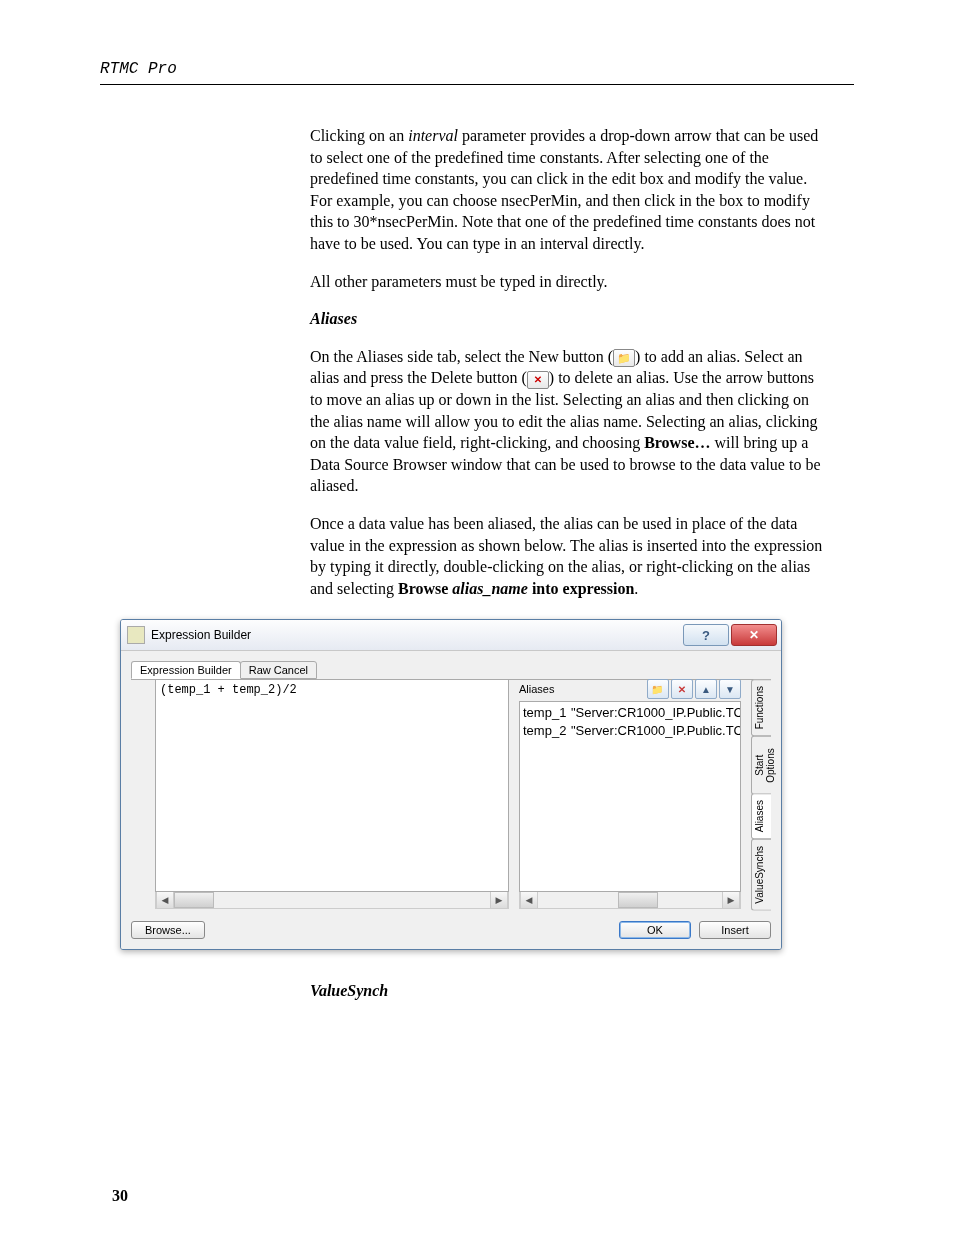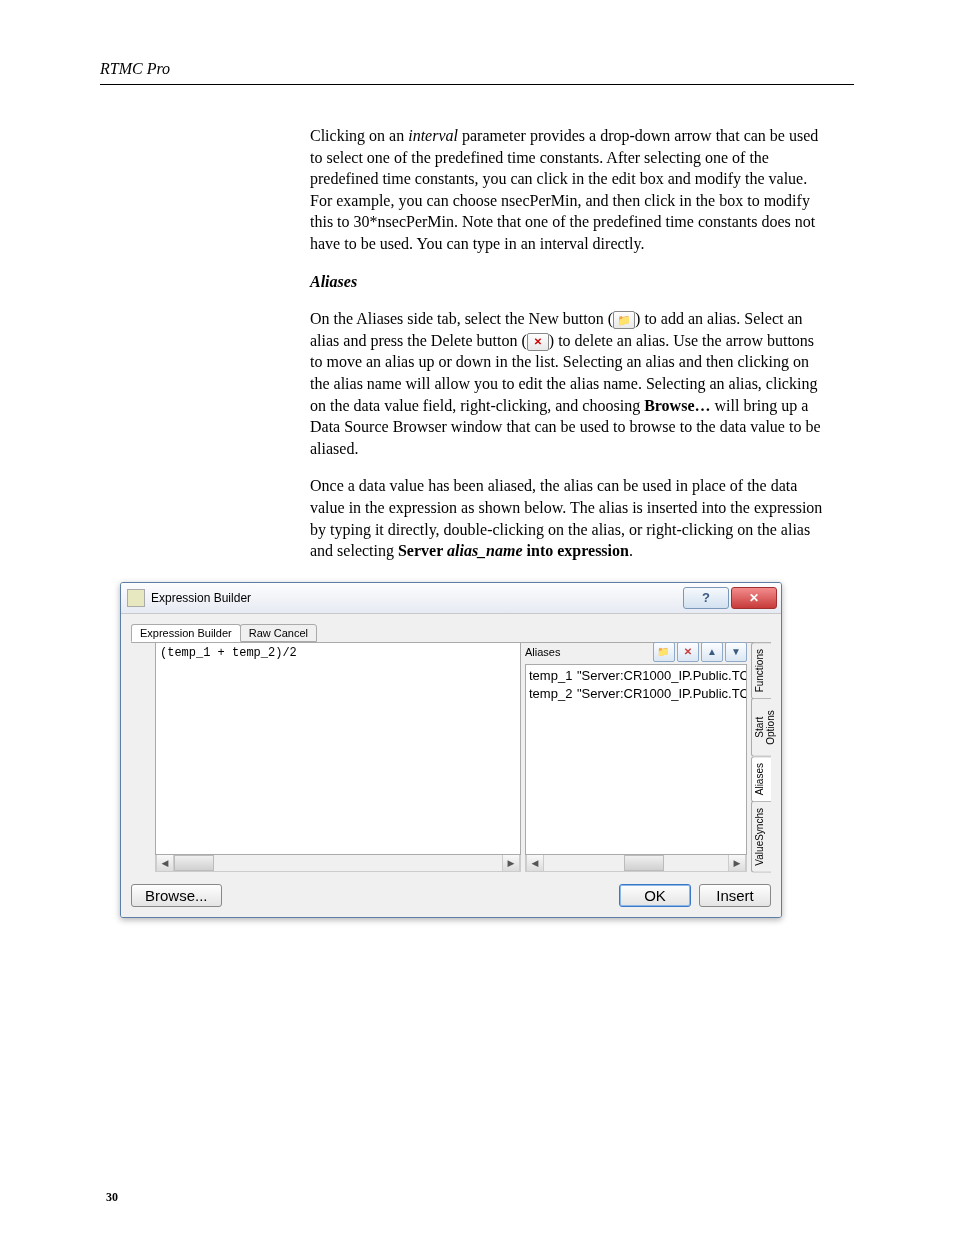--- a/index.html
+++ b/index.html
@@ -13,20 +13,21 @@
     }
     .page {
       padding: 60px 100px 60px 100px;
       position: relative;
       min-height: 1115px;
     }
     .header {
       font-style: italic;
       font-size: 16px;
       margin-bottom: 6px;
+      font-family: Liberation Mono, monospace;
     }
     .header-rule {
       border-top: 1px solid #000;
       margin-bottom: 40px;
     }
     .body-text {
       margin-left: 210px;
       margin-right: 30px;
     }
     .body-text p {
@@ -34,23 +35,23 @@
       line-height: 1.35;
     }
     .section-title {
       font-style: italic;
       font-weight: bold;
       margin: 14px 0 14px 0;
     }
     .page-number {
       position: absolute;
       bottom: 30px;
-      left: 106px;
-      font-weight: bold;
-      font-size: 12px;
+      left: 112px;
+      font-weight: bold;
+      font-size: 16px;
     }
     .inline-icon {
       display: inline-block;
       width: 20px;
       height: 16px;
       border: 1px solid #888;
       border-radius: 2px;
       vertical-align: middle;
       background: linear-gradient(#fefefe, #e8e8e8);
       position: relative;
@@ -151,21 +152,21 @@
       font-size: 11px;
     }
     .tab.active {
       background: #fff;
       border-bottom: 1px solid #fff;
       position: relative;
       z-index: 2;
     }
     .main-row {
       display: flex;
-      gap: 4px;
+      gap: 10px;
       height: 230px;
       padding-left: 24px;
     }
     .expr-box {
       flex: 1;
       background: #fff;
       border: 1px solid #aaa;
       position: relative;
       padding: 3px 4px;
       font-family: "Courier New", monospace;
@@ -272,49 +273,50 @@
       display: flex;
       justify-content: space-between;
       margin-top: 12px;
     }
     .dlg-btn {
       min-width: 72px;
       padding: 2px 13px;
       border: 1px solid #888;
       border-radius: 3px;
       background: linear-gradient(#fefefe,#e4e4e4);
-      font-size: 15px;
+      font-size: 11px;
     }
     .dlg-btn.default {
       border: 1px solid #3a78c8;
       box-shadow: 0 0 0 1px #8cb8e8 inset;
     }
   </style>
 </head>
 <body>
 
 <div class="page">
   <div class="header">RTMC Pro</div>
   <div class="header-rule"></div>
 
   <div class="body-text">
     <p>
       <span>Clicking on an </span><em>interval</em><span> parameter provides a drop-down arrow that can be used to select one of the predefined time constants.  After selecting one of the predefined time constants, you can click in the edit box and modify the value.  For example, you can choose nsecPerMin, and then click in the box to modify this to 30*nsecPerMin.  Note that one of the predefined time constants does not have to be used.  You can type in an interval directly.</span>
     </p>
 
+    <p>All other parameters must be typed in directly.</p>
 
     <p class="section-title">Aliases</p>
 
 
     <p>
       <span>On the Aliases side tab, select the New button (</span><span class="inline-icon new"></span><span>) to add an alias.  Select an alias and press the Delete button (</span><span class="inline-icon delete"></span><span>) to delete an alias.  Use the arrow buttons to move an alias up or down in the list. Selecting an alias and then clicking on the alias name will allow you to edit the alias name.  Selecting an alias, clicking on the data value field, right-clicking, and choosing </span><strong>Browse…</strong><span> will bring up a Data Source Browser window that can be used to browse to the data value to be aliased.</span>
     </p>
 
     <p>
-      <span>Once a data value has been aliased, the alias can be used in place of the data value in the expression as shown below.  The alias is inserted into the expression by typing it directly, double-clicking on the alias, or right-clicking on the alias and selecting </span><strong><span>Server </span><em>alias_name</em><span> into expression</span></strong><span>.</span>
+      <span>Once a data value has been aliased, the alias can be used in place of the data value in the expression as shown below.  The alias is inserted into the expression by typing it directly, double-clicking on the alias, or right-clicking on the alias and selecting </span><strong><span>Browse </span><em>alias_name</em><span> into expression</span></strong><span>.</span>
     </p>
   </div>
 
   <div class="dialog-wrapper">
     <div class="dialog">
       <div class="titlebar">
         <div class="app-icon"></div>
         <div class="title">Expression Builder</div>
         <div class="winbtn help">?</div>
         <div class="winbtn close">✕</div>
@@ -380,16 +382,17 @@
           <div style="display:flex;gap:8px;">
             <button class="dlg-btn default">OK</button>
             <button class="dlg-btn">Insert</button>
           </div>
         </div>
       </div>
     </div>
   </div>
 
   <div class="body-text">
+    <p class="section-title">ValueSynch</p>
   </div>
 
   <div class="page-number">30</div>
 </div>
 
 </body></html>

